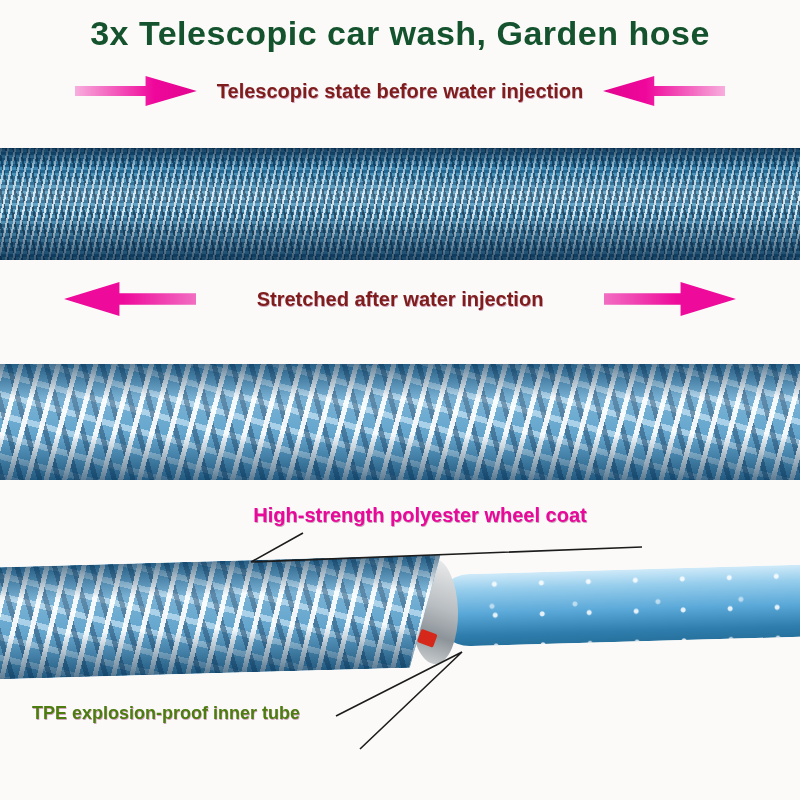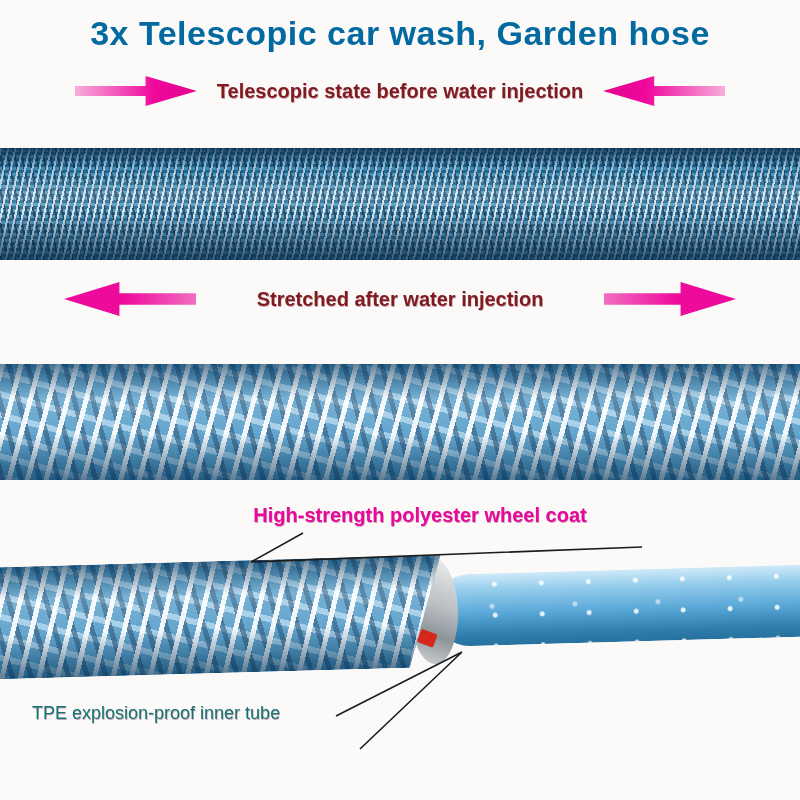--- a/index.html
+++ b/index.html
@@ -2,21 +2,21 @@
 <html><head>
 <meta charset="utf-8">
 <style>
   html,body{margin:0;padding:0;}
   body{font-family:"Liberation Sans", sans-serif; background:#ffffff;}
   .page{position:relative;width:800px;height:800px;background:#fbfaf8;overflow:hidden;}
 
   
   .title{
     position:absolute;top:14px;left:0;width:100%;
-    text-align:center;font-size:34px;font-weight:800;color:#0369a1;
+    text-align:center;font-size:34px;font-weight:800;color:#14532d;
     letter-spacing:.5px;
   }
 
   
   .anno-row{position:absolute;left:0;width:100%;display:flex;align-items:center;}
   .row-before{top:76px;justify-content:center;gap:20px;}
   .row-after{top:282px;justify-content:space-between;padding:0 64px;box-sizing:border-box;}
   .anno-text{
     font-size:20px;font-weight:800;color:#7f1d1d;
     text-shadow:.6px .6px 0 rgba(130,0,80,.35);
@@ -81,21 +81,21 @@
 
   
   .coat-label{
     position:absolute;top:504px;left:0;width:100%;text-align:center;
     font-size:20px;font-weight:800;color:#e8089a;
     text-shadow:.6px .6px 0 rgba(130,0,80,.35);
     margin-left:20px;
   }
   .tube-label{
     position:absolute;top:703px;left:32px;
-    font-size:18px;font-weight:400;color:#0f766e;
+    font-size:18px;font-weight:700;color:#4d7c0f;
     text-shadow:.6px .6px 0 rgba(130,0,80,.35);
   }
 
   .callouts{position:absolute;top:0;left:0;pointer-events:none;}
 </style>
 </head>
 <body>
 
 <div class="page">
 

